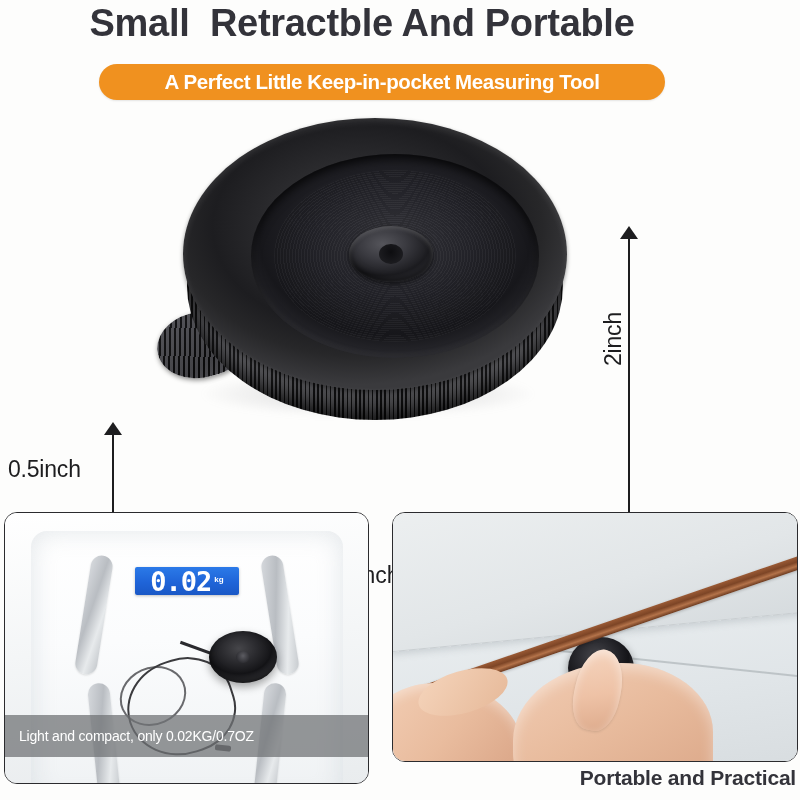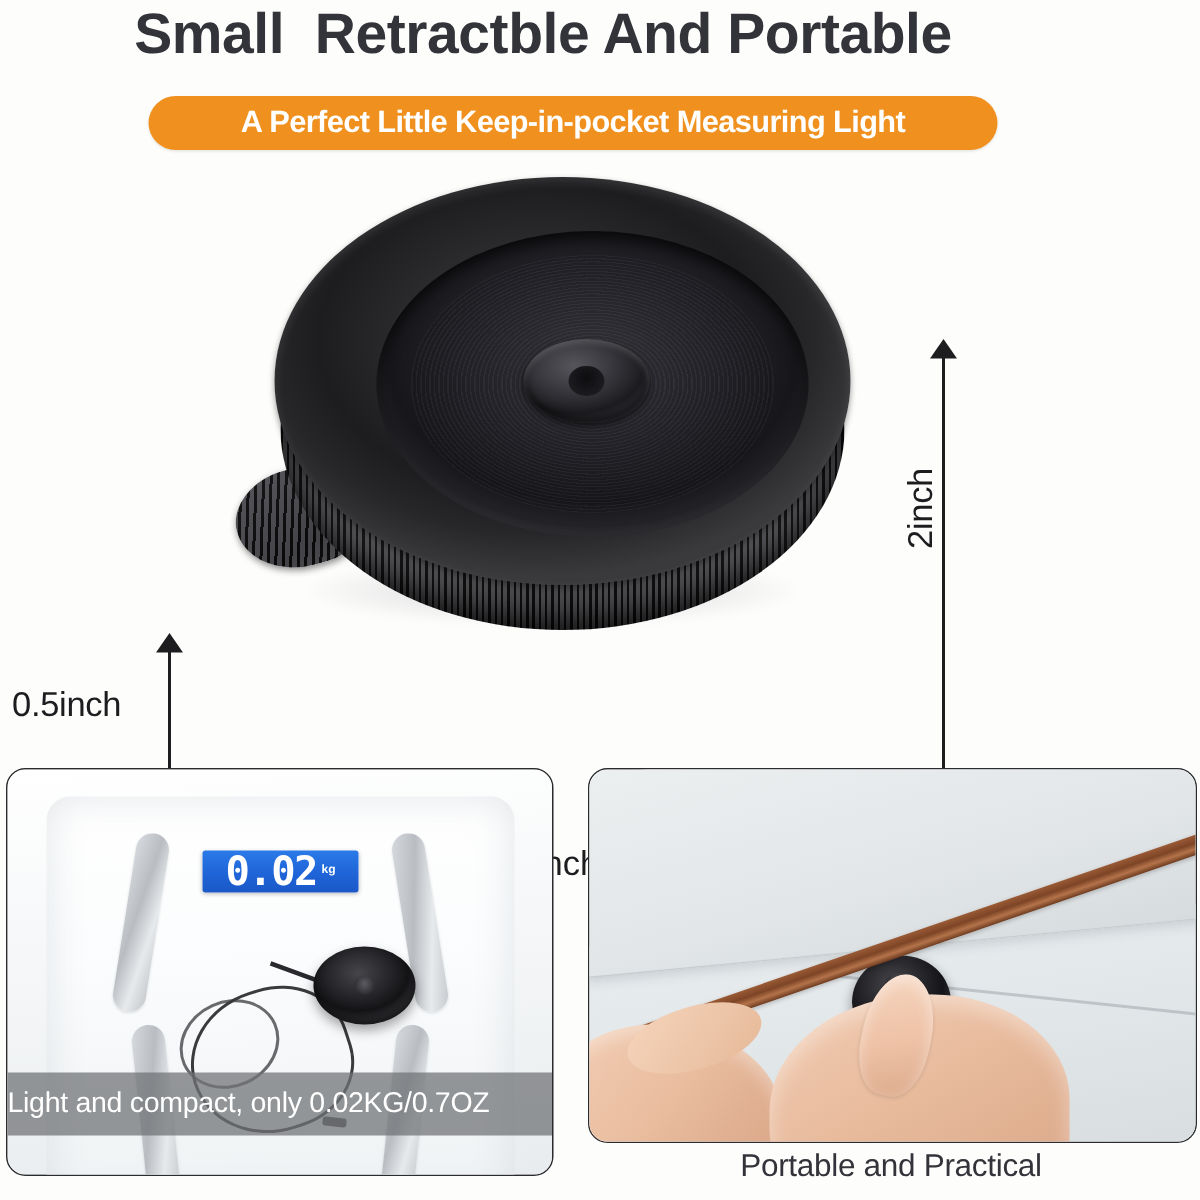--- a/index.html
+++ b/index.html
@@ -341,22 +341,23 @@
   .caption-bar {
     position: absolute;
     left: 0; right: 0; bottom: 26px;
     height: 42px;
     background: rgba(112,115,118,0.74);
     display: flex;
     align-items: center;
   }
   .caption-bar-text {
     color: #ffffff;
-    font-size: 19px;
+    font-size: 14px;
     letter-spacing: -0.2px;
+    padding-left: 14px;
     white-space: nowrap;
   }
 
   
   .felt-bg {
     position: absolute; inset: 0;
     background: linear-gradient(165deg, #f1f3f4 0%, #e6eaec 40%, #dfe4e7 70%, #eef1f2 100%);
   }
   .felt-flap {
     position: absolute;
@@ -438,34 +439,34 @@
     width: 92px; height: 42px;
     border-radius: 50%;
     background: linear-gradient(140deg, #f5d4bb 0%, #e6b999 100%);
     transform: rotate(-16deg);
   }
 
   .panel-caption {
     position: absolute;
     left: 392px; top: 766px;
     width: 404px;
-    text-align: center;
+    text-align: right;
     font-size: 21px;
-    font-weight: normal;
+    font-weight: bold;
     color: #33333a;
     letter-spacing: -0.2px;
   }
 </style>
 </head>
 <body>
 
 <div class="headline">Small  Retractble And Portable</div>
 
 <div class="badge">
-  <span class="badge-text">A Perfect Little Keep-in-pocket Measuring Light</span>
+  <span class="badge-text">A Perfect Little Keep-in-pocket Measuring Tool</span>
 </div>
 
 <div class="hero">
 
   <div class="disc-wrap">
     <div class="disc-shadow"></div>
     <div class="tape-tab"></div>
     <div class="tape-slot"></div>
     <div class="disc-side"></div>
     <div class="disc-top">

